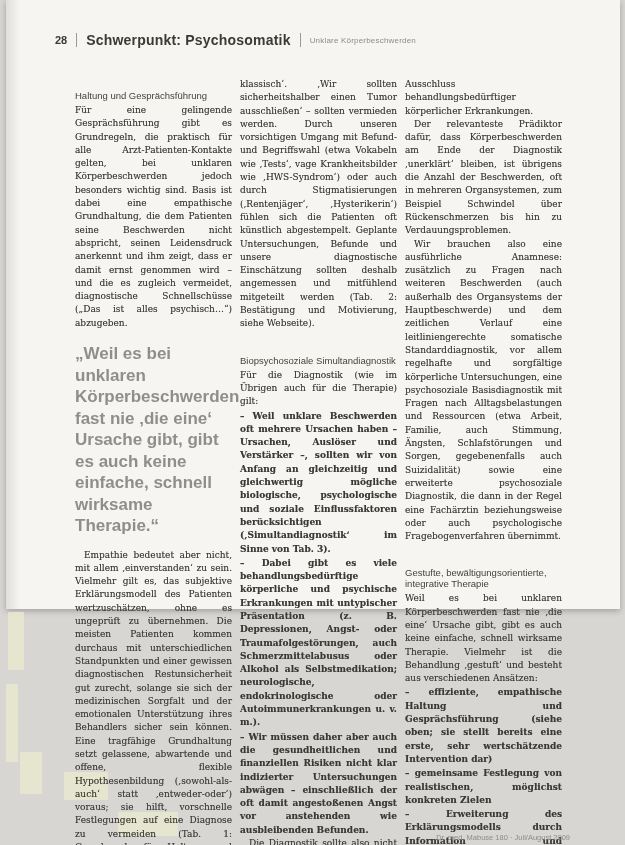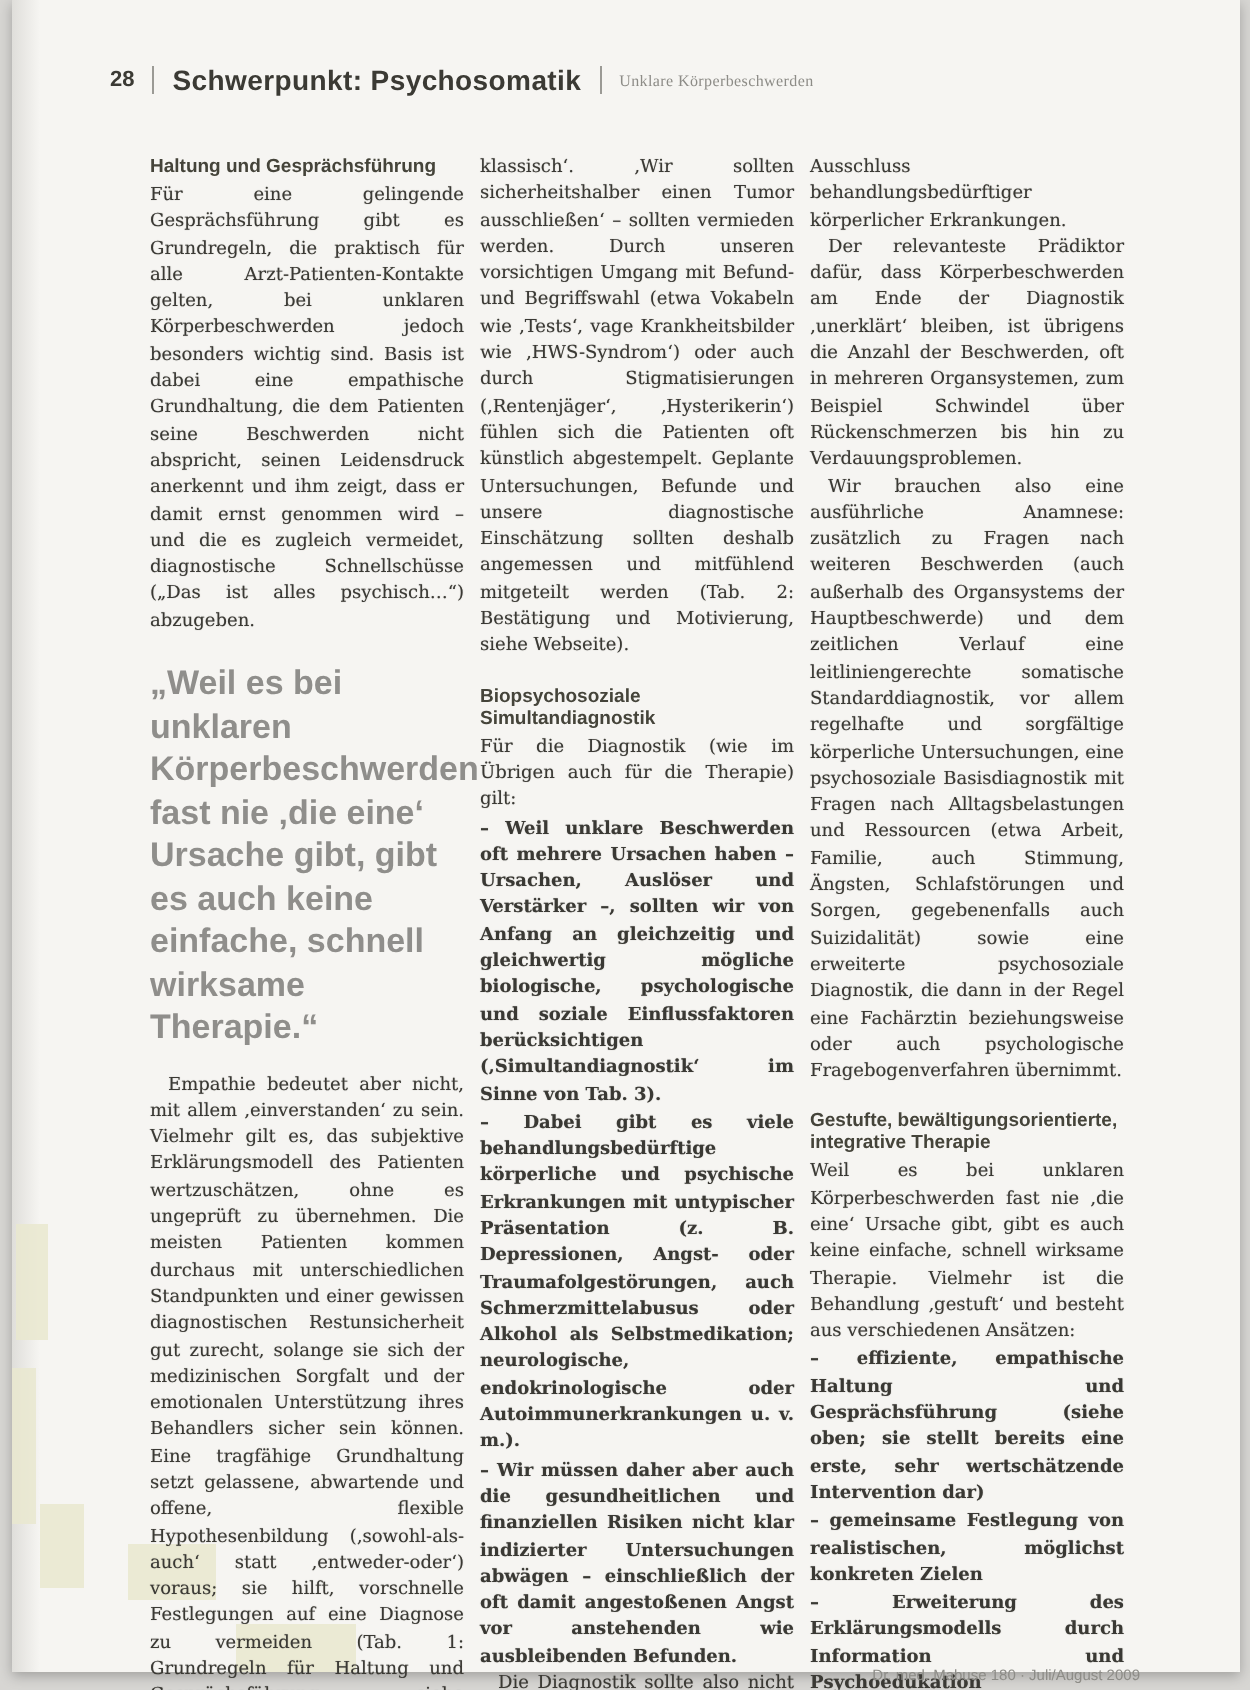--- a/index.html
+++ b/index.html
@@ -2,46 +2,46 @@
 <html><head>
 <meta charset="utf-8">
 <style>
   html,body{margin:0;padding:0;}
   body{
     width:625px;height:845px;overflow:hidden;position:relative;
     background:#d7d6d3;
     font-family:"DejaVu Serif", serif;
   }
   .page{
-    position:absolute;left:6px;top:0;width:614px;height:836px;
+    position:absolute;left:6px;top:0;width:614px;height:609px;
     background:#f6f5f2;
     box-shadow:0 2px 6px rgba(0,0,0,.25);
   }
   .page::before{ 
     content:"";position:absolute;left:0;top:0;bottom:0;width:14px;
     background:linear-gradient(90deg, rgba(120,118,110,.18), rgba(120,118,110,0));
   }
   .artifact{position:absolute;background:#e9e7cf;opacity:.85;}
 
   
   .header{position:absolute;left:49px;top:32px;height:16px;display:flex;align-items:center;}
   .pageno{font-family:"Liberation Sans",sans-serif;font-weight:700;font-size:11px;color:#3b3a34;}
   .vrule{width:1px;height:14px;background:#9b9a95;margin:0 9px;}
   .section-title{font-family:"Liberation Sans",sans-serif;font-weight:700;font-size:14px;color:#3b3a34;letter-spacing:.2px;}
-  .article-title{font-family:Liberation Serif, serif;font-size:8px;color:#8d8c87;letter-spacing:.2px;}
+  .article-title{font-family:Liberation Sans, sans-serif;font-size:8px;color:#8d8c87;letter-spacing:.2px;}
 
   
   .col{position:absolute;top:78px;width:157px;}
   .col-left{left:69px;}
   .col-mid{left:234px;}
   .col-right{left:399px;}
 
   h3.runhead{
-    font-family:"Liberation Sans",sans-serif;font-weight:700;
-    font-size:9.5px;line-height:11px;color:#45443a;margin:0 0 3px 0;
+    font-family:"Liberation Sans",sans-serif;font-weight:400;
+    font-size:9.5px;line-height:11px;color:#45443a;margin:12px 0 3px 0;
   }
   .body-p{
     font-size:9px;line-height:13.3px;color:#3a3934;
     text-align:justify;margin:0;
     text-shadow:0 0 .5px rgba(70,68,62,.5);
   }
   .body-p.indent{text-indent:9px;}
   .body-p.dash{margin-top:1px;font-weight:bold;}
 
   .pullquote{

